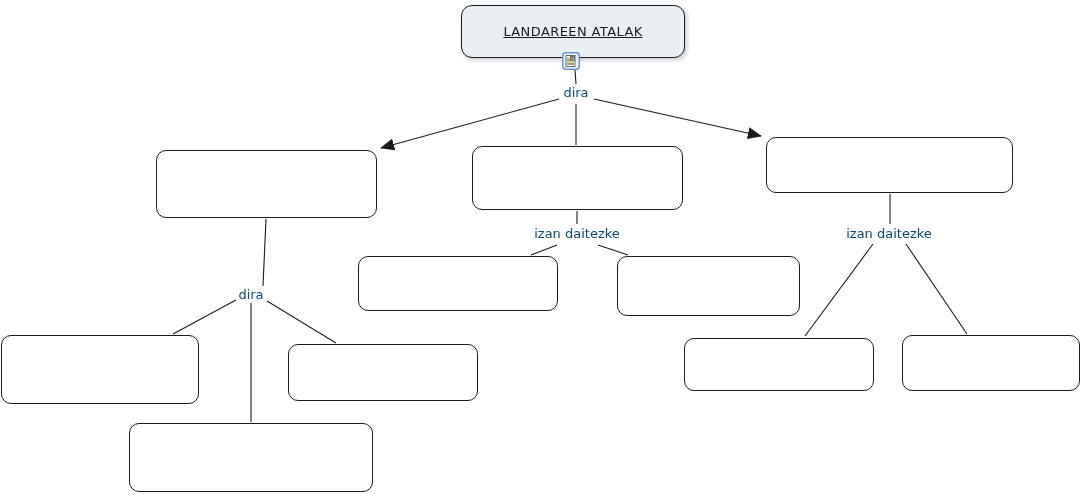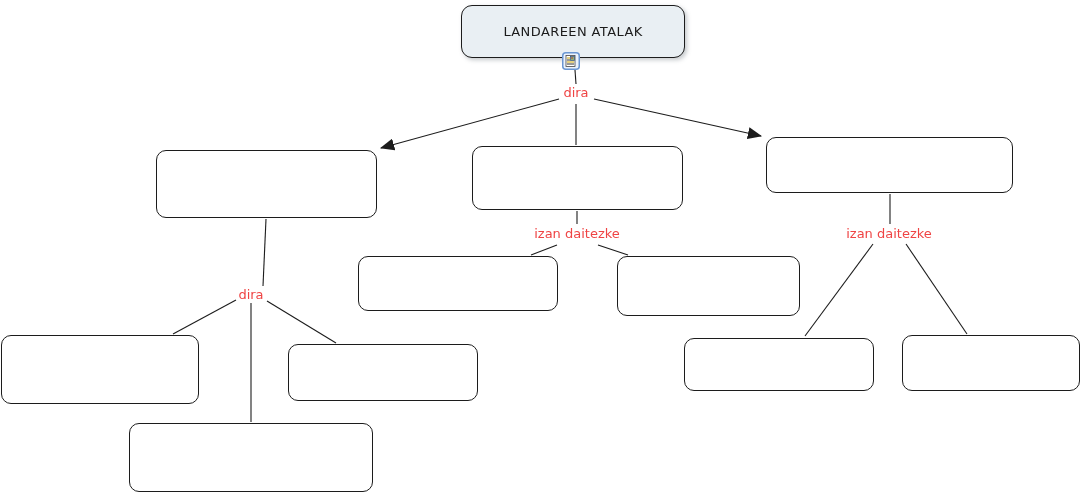--- a/index.html
+++ b/index.html
@@ -25,35 +25,36 @@
     position: absolute;
     background: #ffffff;
     border: 1px solid #1c1c1c;
     border-radius: 10px;
     display: flex;
     align-items: center;
     justify-content: center;
     font-size: 13px;
     color: #1b1b1b;
     cursor: default;
+    text-decoration: underline;
   }
 
   .concept.root {
     background: #e9eff3;
     border-width: 1.5px;
     border-radius: 11px;
     box-shadow: 2px 2px 4px rgba(90,100,110,0.35);
     letter-spacing: 0.4px;
   }
 
   .linking-phrase {
     position: absolute;
     transform: translate(-50%, -50%);
     font-size: 13px;
-    color: #ef4444;
+    color: #0c4a6e;
     white-space: nowrap;
     background: transparent;
   }
 
   .resource-icon {
     position: absolute;
     left: 562px; top: 52px;
     width: 18px; height: 18px;
     cursor: pointer;
   }

